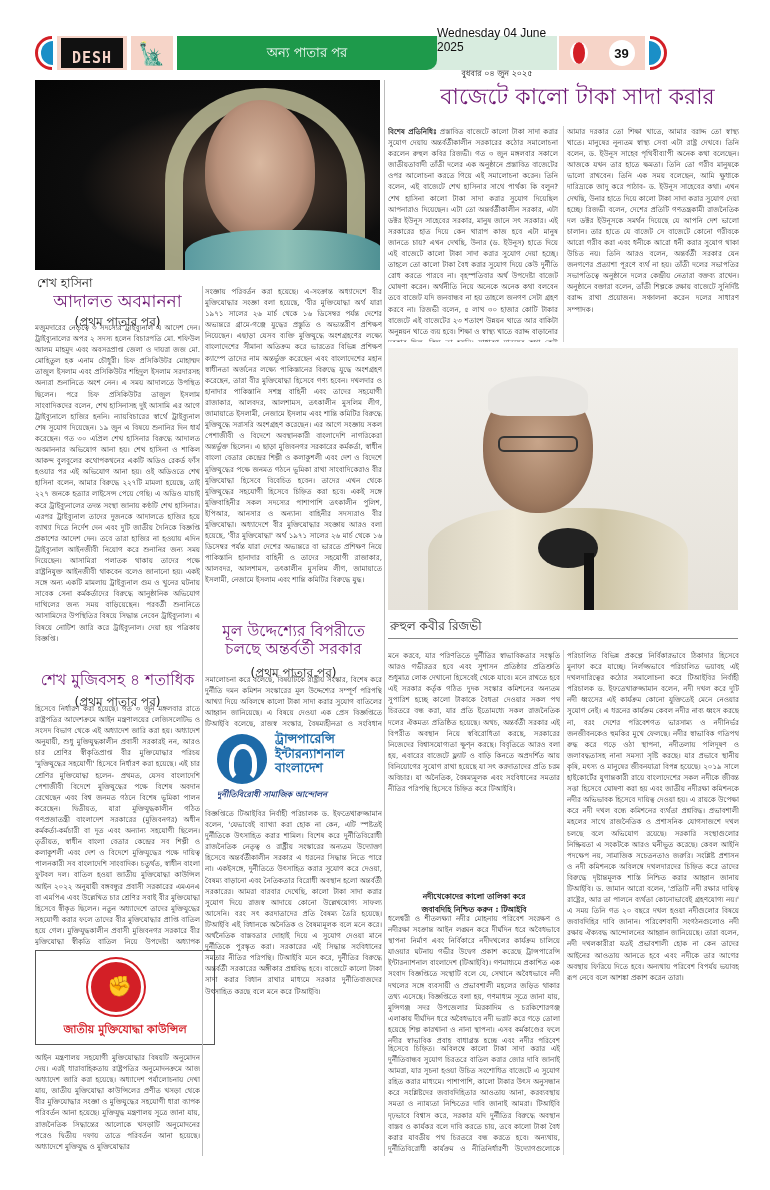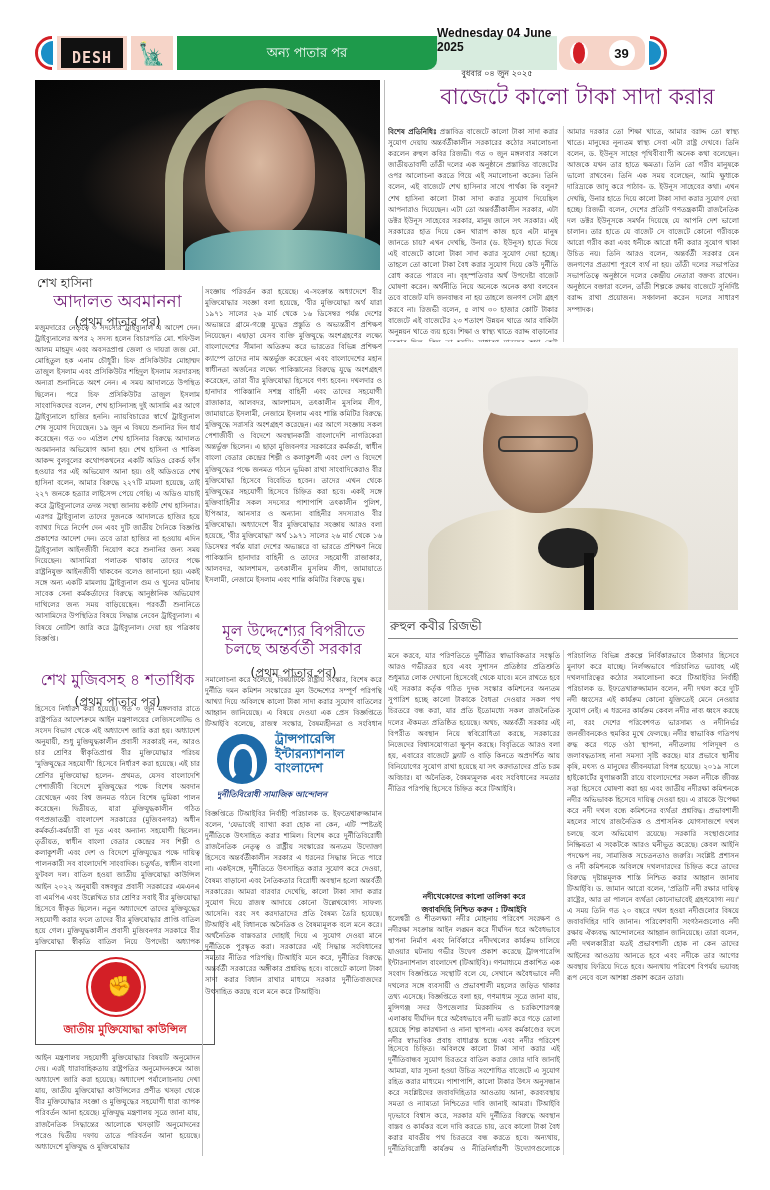--- a/index.html
+++ b/index.html
@@ -9,23 +9,23 @@
   
   .masthead { position: absolute; top: 36px; left: 35px; width: 710px; height: 34px; display: flex; }
   .arc-left { width: 22px; height: 34px; position: relative; }
   .arc-left .ring { position: absolute; left: 0; top: 0; width: 34px; height: 34px; border-radius: 50%; border: 3px solid #d31f26; clip-path: inset(0 50% 0 0); }
   .arc-left .dot { position: absolute; left: 6px; top: 5px; width: 24px; height: 24px; border-radius: 50%; background: #1a8fc7; clip-path: inset(0 50% 0 0); }
   .logo-box { width: 70px; height: 34px; background: #f6d4c8; display: flex; align-items: center; justify-content: center; }
   .logo-mark { width: 62px; height: 30px; background: #111; color: #f6d4c8; font-family: "DejaVu Sans Mono", monospace; font-weight: bold; font-size: 15px; display: flex; align-items: flex-end; justify-content: center; padding-bottom: 1px; letter-spacing: 1px; }
   .liberty-box { width: 42px; height: 34px; background: #f6d4c8; margin-left: 4px; display: flex; align-items: center; justify-content: center; color: #2e8c8a; font-size: 22px; }
   .green-bar { flex: 0 0 260px; height: 34px; background: #1e9a4b; color: #ffffff; font-size: 13px; display: flex; align-items: center; justify-content: center; margin-left: 4px; border-radius: 0 0 10px 0; position: relative; z-index: 2; }
   .date-box { flex: 0 0 190px; height: 34px; background: #d8ecdf; margin-left: -70px; padding-left: 70px; display: flex; flex-direction: column; align-items: center; justify-content: center; }
-  .date-en { font-family: "Liberation Sans", sans-serif; font-weight: bold; font-size: 12px; color: #111; }
+  .date-en { font-family: "Liberation Sans", sans-serif; font-weight: normal; font-size: 12px; color: #111; }
   .date-bn { font-size: 8px; color: #111; margin-top: 13px; }
-  .page-box { width: 86px; height: 34px; background: #f6d4c8; margin-left: 2px; display: flex; align-items: center; justify-content: space-around; border-radius: 11px; }
+  .page-box { width: 86px; height: 34px; background: #f6d4c8; margin-left: 2px; display: flex; align-items: center; justify-content: space-around; }
   .ball { width: 18px; height: 22px; border-radius: 50%; background: #d31f26; border-left: 3px solid #fff; border-right: 3px solid #fff; }
   .page-num { width: 26px; height: 26px; border-radius: 50%; background: #fff; display: flex; align-items: center; justify-content: center; font-family: "Liberation Sans", sans-serif; font-weight: bold; font-size: 13px; }
   .arc-right { width: 22px; height: 34px; position: relative; }
   .arc-right .ring { position: absolute; right: 0; top: 0; width: 34px; height: 34px; border-radius: 50%; border: 3px solid #d31f26; clip-path: inset(0 0 0 50%); }
   .arc-right .dot { position: absolute; right: 6px; top: 5px; width: 24px; height: 24px; border-radius: 50%; background: #1a8fc7; clip-path: inset(0 0 0 50%); }
 
   
   .photo { position: absolute; overflow: hidden; }
   .photo-hasina { left: 35px; top: 80px; width: 345px; height: 190px; background: radial-gradient(ellipse at 60% 55%, #6f5a4a 0%, #3a2e26 25%, #0d0d0d 55%, #050505 100%); }
   .photo-hasina .face { position: absolute; left: 170px; top: 20px; width: 110px; height: 140px; border-radius: 50% 50% 45% 45%; background: radial-gradient(ellipse at 50% 45%, #d9b8a0 0%, #b8907a 55%, #6a5040 100%); }

